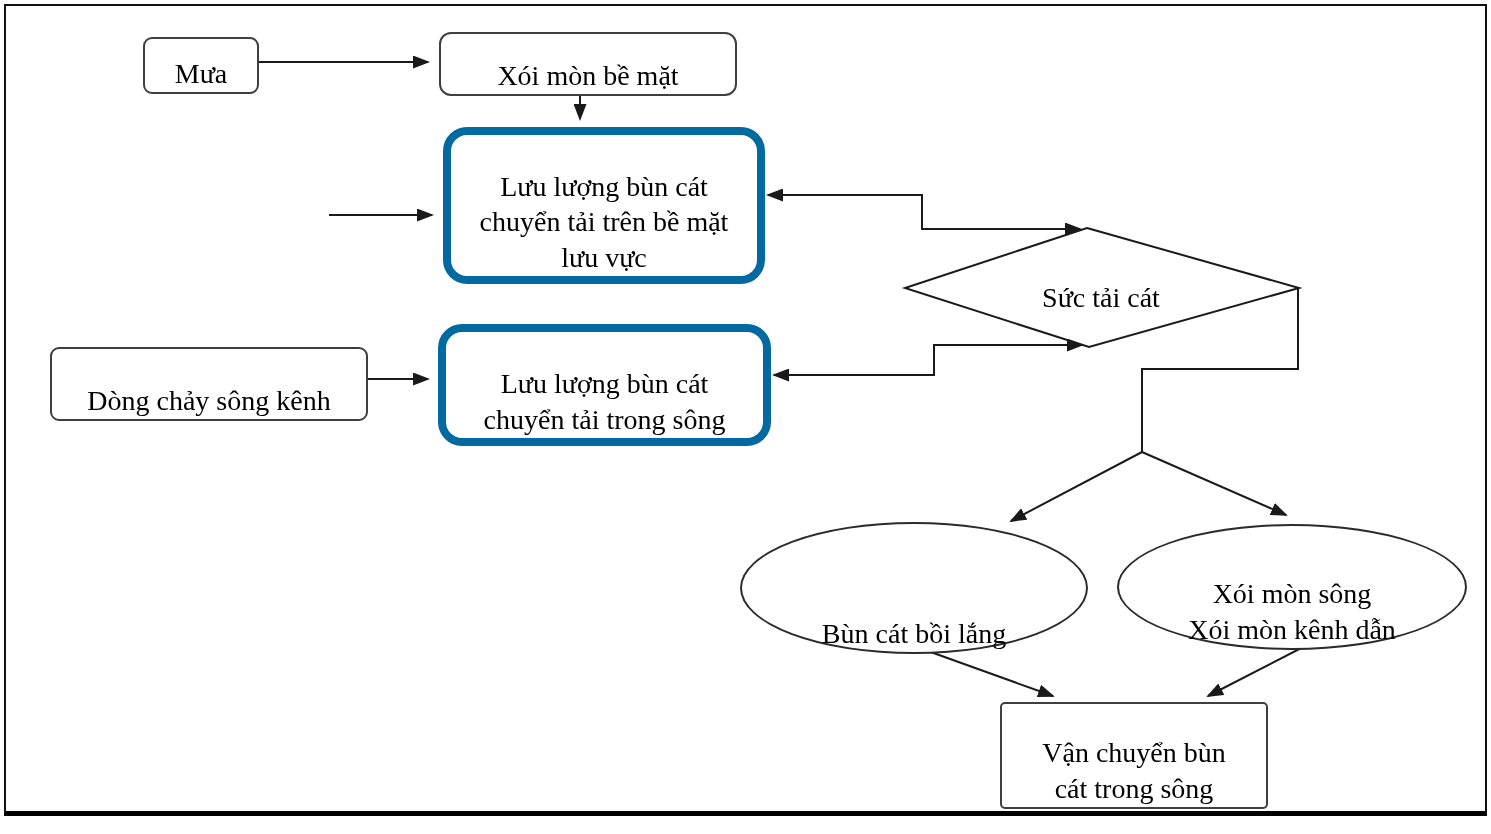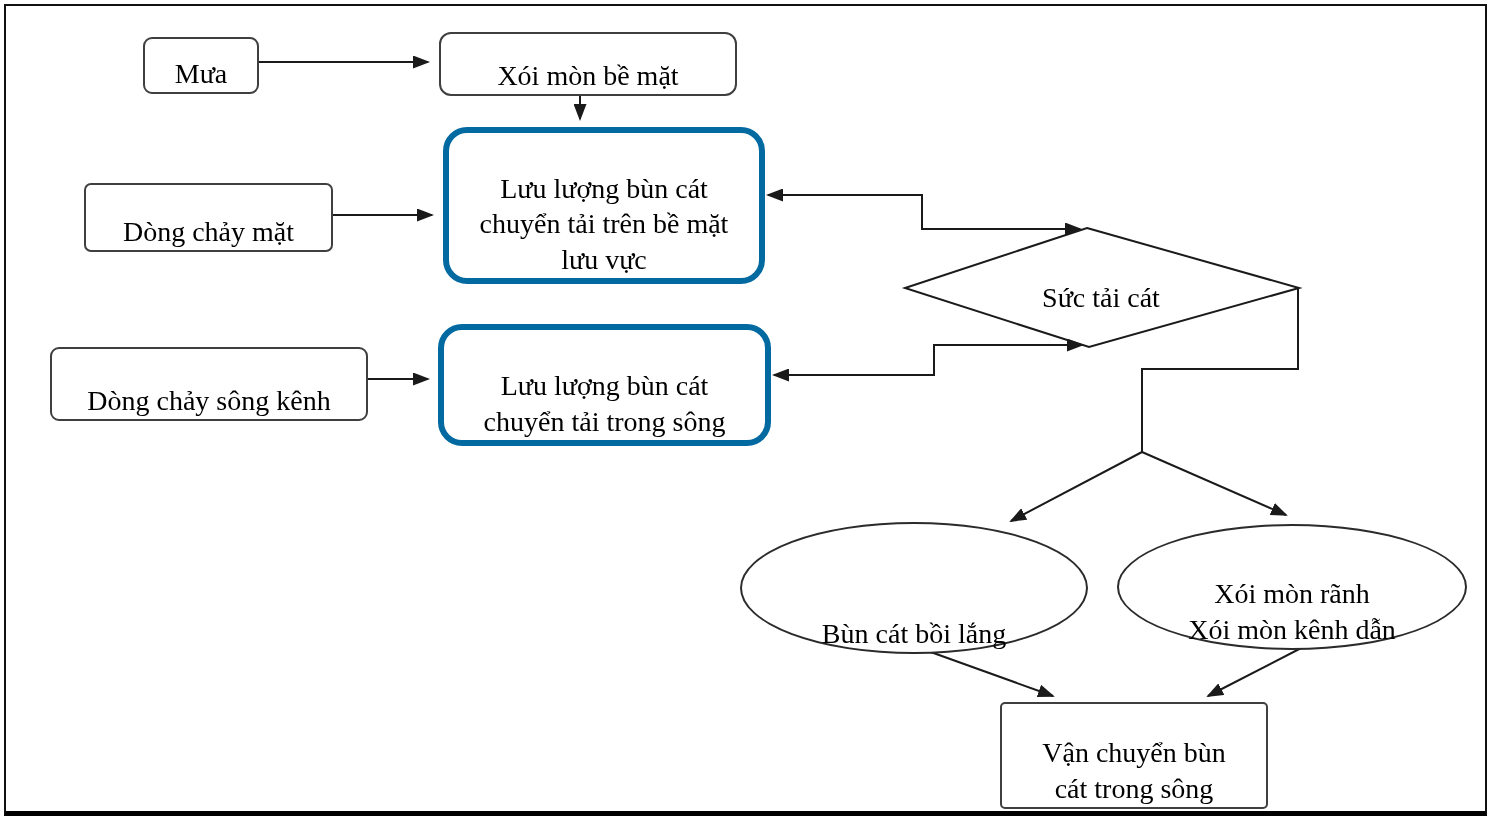--- a/index.html
+++ b/index.html
@@ -39,21 +39,21 @@
     font-size: 28px;
     line-height: 1.28;
     box-sizing: border-box;
     background: #ffffff;
   }
   .rect {
     border: 2px solid #3f3f3f;
     border-radius: 9px;
   }
   .rect-big {
-    border: 6px solid #0369a1;
+    border: 8px solid #0369a1;
     border-radius: 24px;
   }
   .ellipse {
     border: 2px solid #2b2b2b;
     border-radius: 50%;
   }
   .plain {
     background: transparent;
     border: none;
   }
@@ -119,42 +119,39 @@
   </div>
 
   <div id="node-xoimon" class="node rect">
     <span class="inner">Xói mòn bề mặt</span>
   </div>
 
   <div id="node-luuluong-bemat" class="node rect-big">
     <span class="inner inner-bemat">Lưu lượng bùn cát chuyển tải trên bề mặt lưu vực</span>
   </div>
 
-  <div id="node-dongchay-mat" class="node rect">
-    <span class="inner">Dòng chảy mặt</span>
-  </div>
 
   <div id="node-dongchay-song" class="node rect">
     <span class="inner">Dòng chảy sông kênh</span>
   </div>
 
   <div id="node-luuluong-song" class="node rect-big">
     <span class="inner inner-song">Lưu lượng bùn cát chuyển tải trong sông</span>
   </div>
 
   <div id="node-suctaicat" class="node plain">
     <span class="inner">Sức tải cát</span>
   </div>
 
   <div id="node-buncat" class="node ellipse">
     <span class="inner">Bùn cát bồi lắng</span>
   </div>
 
   <div id="node-xoimon-ranh" class="node ellipse prewrap">
-    <span class="inner prewrap">Xói mòn rãnh
+    <span class="inner prewrap">Xói mòn sông
 Xói mòn kênh dẫn</span>
   </div>
 
   <div id="node-vanchuyen" class="node rect">
     <span class="inner inner-van">Vận chuyển bùn cát trong sông</span>
   </div>
 
 </div>
 
 </body></html>

